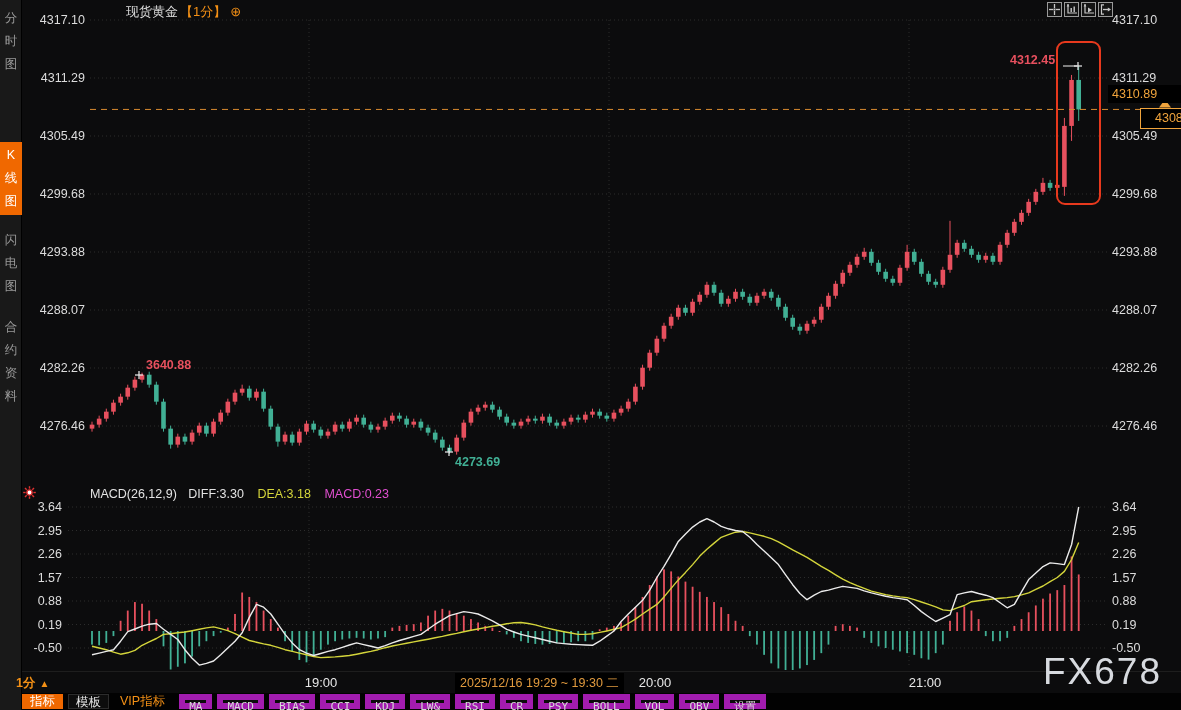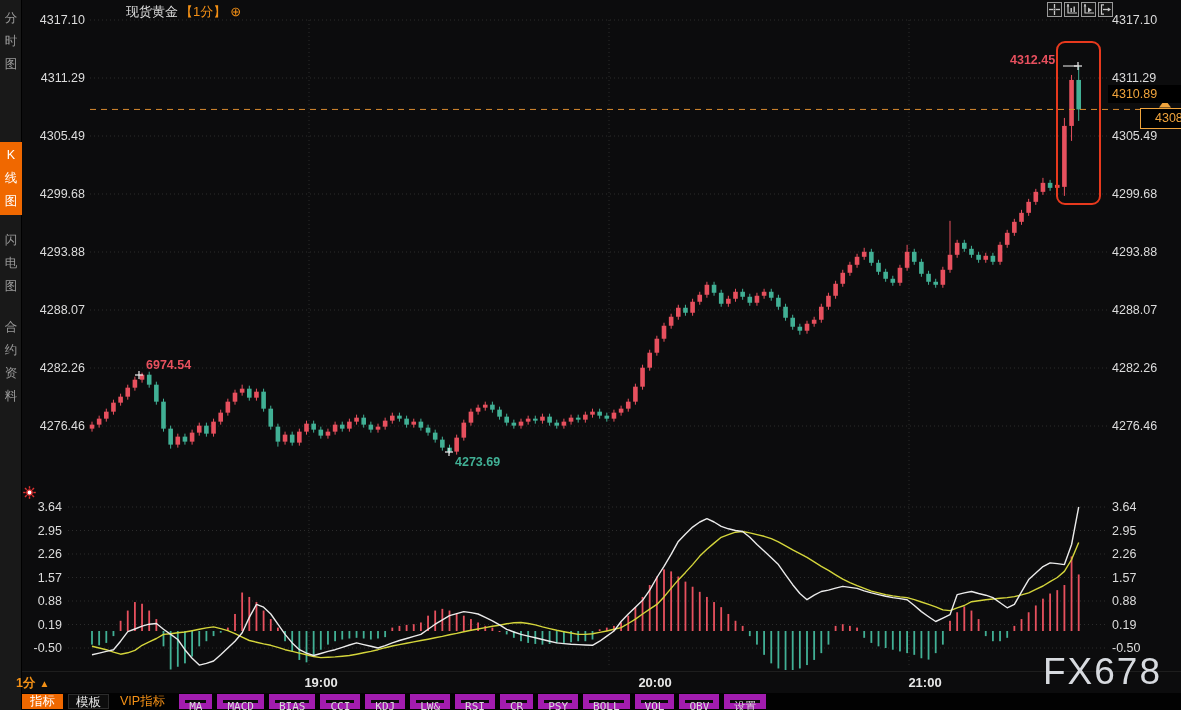--- a/index.html
+++ b/index.html
@@ -44,21 +44,21 @@
 
   
   #macd-header{position:absolute;left:90px;top:487px;font-size:12.5px;white-space:nowrap;}
   #macd-header .w{color:#e3e3e3;}
   #macd-header .y{color:#d4d53b;margin-left:10px;}
   #macd-header .m{color:#e04fd0;margin-left:10px;}
   #alarm-icon{position:absolute;left:23px;top:486px;width:13px;height:13px;}
 
   
   #xaxis-row{position:absolute;left:22px;top:671px;width:1159px;height:22px;background:#0c0c0d;border-top:1px solid #1e1e1e;}
-  .xlab{position:absolute;top:3px;font-size:13px;font-weight:700;color:#e8e8e8;transform:translateX(-50%);}
+  .xlab{position:absolute;top:3px;font-size:13px;font-weight:400;color:#e8e8e8;transform:translateX(-50%);}
   #x-tooltip{position:absolute;left:433px;top:1px;background:#000;color:#e09a3e;font-size:12.5px;
              padding:2px 5px;white-space:nowrap;z-index:5;}
   #period-selector{position:absolute;left:16px;top:675px;color:#f39016;font-size:12.5px;font-weight:700;z-index:6;}
   #period-selector .arrow{font-size:10px;margin-left:4px;}
 
   
   #toolbar{position:absolute;left:22px;top:693px;width:1159px;height:17px;background:#020202;
            display:flex;align-items:center;}
   .tb-item{height:15px;line-height:14px;margin-right:5px;cursor:pointer;white-space:nowrap;}
   .tb-item.active{background:#f06800;color:#fff;font-size:12.5px;padding:0 8px;}
@@ -618,46 +618,53 @@
       <div class="pl mleft" style="top: 546px;">2.26</div>
       <div class="pl right" style="top: 546px;">2.26</div>
       <div class="pl mleft" style="top: 569.5px;">1.57</div>
       <div class="pl right" style="top: 569.5px;">1.57</div>
       <div class="pl mleft" style="top: 593px;">0.88</div>
       <div class="pl right" style="top: 593px;">0.88</div>
       <div class="pl mleft" style="top: 616.5px;">0.19</div>
       <div class="pl right" style="top: 616.5px;">0.19</div>
       <div class="pl mleft" style="top: 640px;">-0.50</div>
       <div class="pl right" style="top: 640px;">-0.50</div>
-      <div class="anno" style="left: 146px; top: 358px; color: rgb(231, 80, 94);">6974.54</div>
+      <div class="anno" style="left: 146px; top: 358px; color: rgb(231, 80, 94);">3640.88</div>
       <div class="anno" style="left: 455px; top: 455px; color: rgb(65, 176, 149);">4273.69</div>
       <div class="anno" style="left: 1010px; top: 53px; color: rgb(231, 80, 94);">4312.45</div>
     </div>
 
   <div id="tag-high">4310.89</div>
   <div id="tag-last">4308.15</div>
 
   <div id="highlight-box"></div>
 
+  <div id="macd-header">
+    <span class="w">MACD(26,12,9)</span>
+    <span class="w" style="margin-left:8px">DIFF:3.30</span>
+    <span class="y">DEA:3.18</span>
+    <span class="m">MACD:0.23</span>
+  </div>
 
   <svg id="alarm-icon" viewBox="0 0 13 13">
     <g stroke="#e03131" stroke-width="1.4">
       <line x1="6.5" y1="0.2" x2="6.5" y2="2.6"></line>
         <line x1="6.5" y1="10.4" x2="6.5" y2="12.8"></line>
       <line x1="0.2" y1="6.5" x2="2.6" y2="6.5"></line>
         <line x1="10.4" y1="6.5" x2="12.8" y2="6.5"></line>
       <line x1="2" y1="2" x2="3.7" y2="3.7"></line>
         <line x1="9.3" y1="9.3" x2="11" y2="11"></line>
       <line x1="11" y1="2" x2="9.3" y2="3.7"></line>
         <line x1="3.7" y1="9.3" x2="2" y2="11"></line>
     </g>
     <circle cx="6.5" cy="6.5" r="2.6" fill="#fff" stroke="#e03131" stroke-width="1.4"></circle>
   </svg>
 
   <div id="xaxis-row">
+    <div id="x-tooltip">2025/12/16 19:29 ~ 19:30 二</div>
   <div class="xlab" style="left: 299px;">19:00</div>
       <div class="xlab" style="left: 633px;">20:00</div>
       <div class="xlab" style="left: 903px;">21:00</div>
     </div>
 
   <div id="period-selector">
     <span>1分</span><span class="arrow">▲</span>
   </div>
 
   <div id="toolbar">

